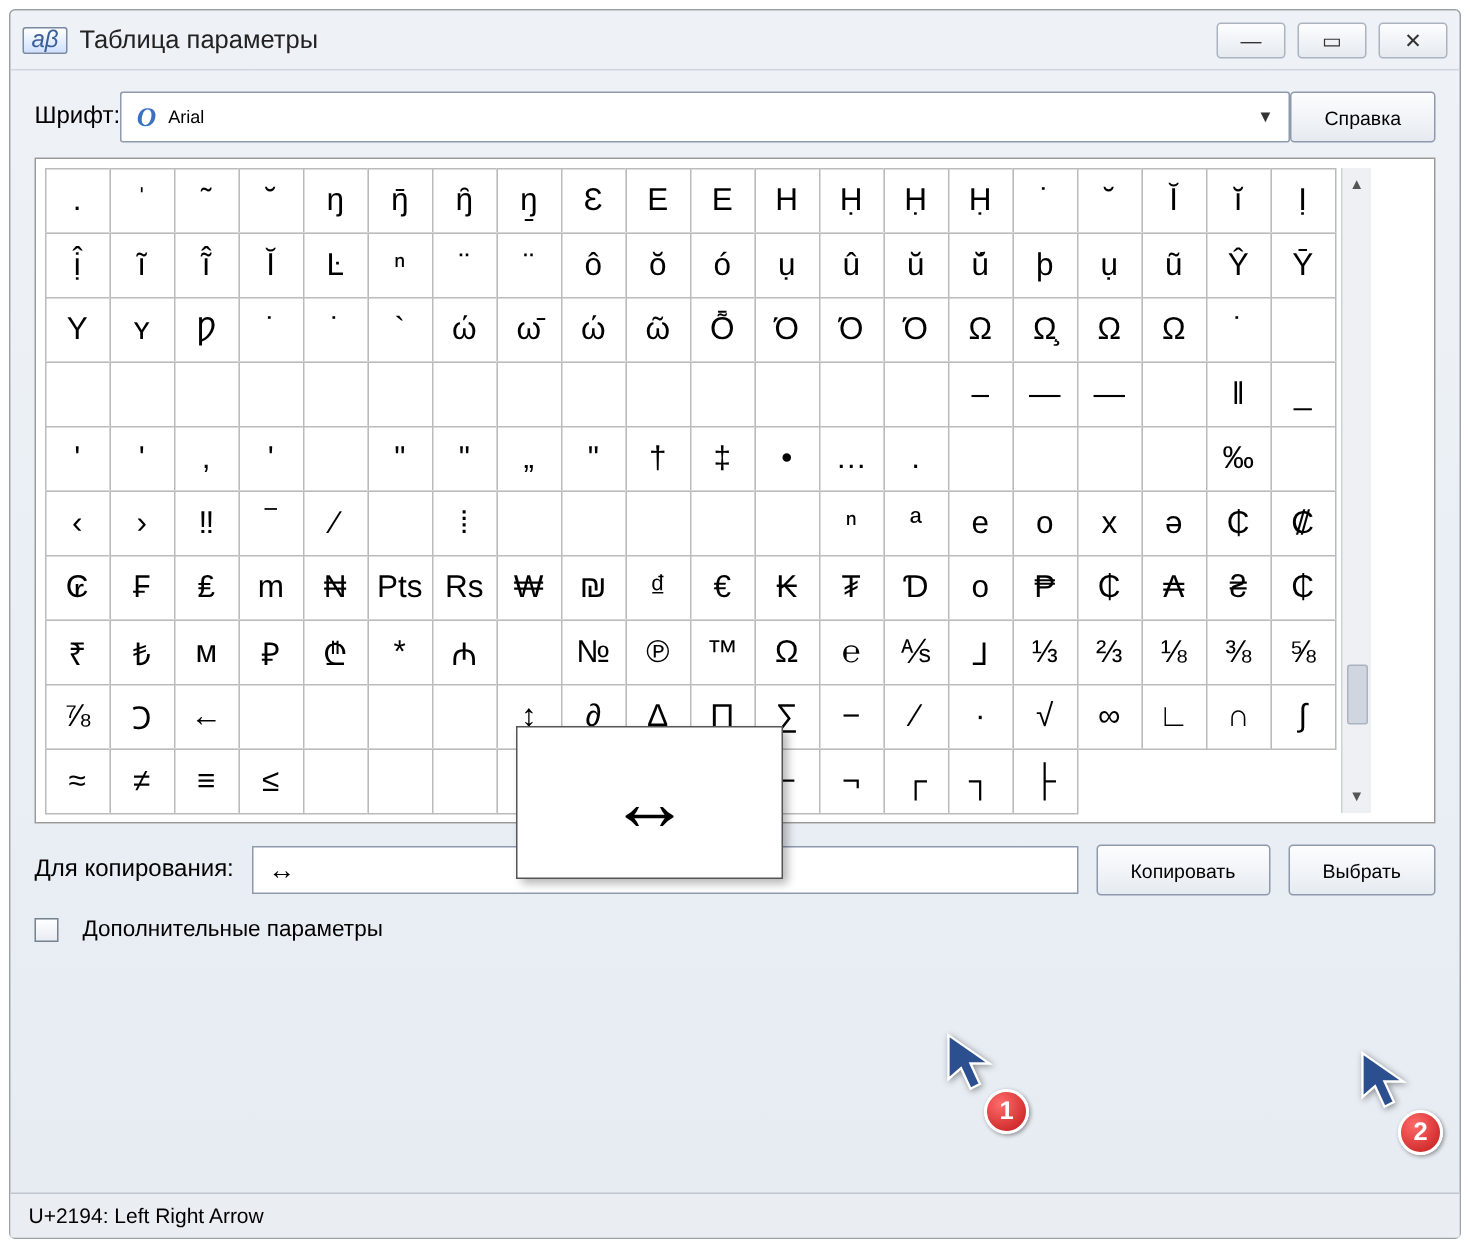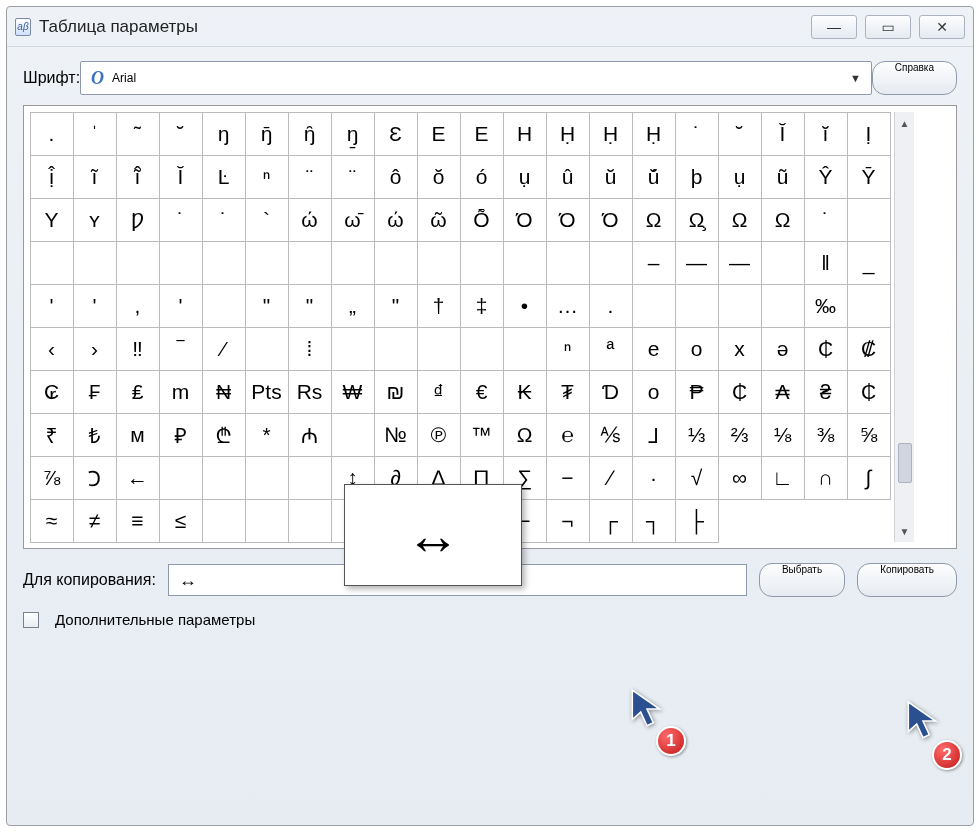--- a/index.html
+++ b/index.html
@@ -23,26 +23,26 @@
     flex-direction: column;
   }
   .titlebar {
     height: 40px;
     display: flex;
     align-items: center;
     padding: 0 8px;
     border-bottom: 1px solid #cfd6df;
   }
   .titlebar .appicon {
-    width: 16px; height: 18px;
+    width: 30px; height: 18px;
     border: 1px solid #7b8aa0;
     border-radius: 2px;
     margin-right: 8px;
     background: linear-gradient(#fff,#cfe0ff);
-    font-size: 10px;
+    font-size: 16px;
     display: flex; align-items: center; justify-content: center;
     color: #3a5f9a;
     font-style: italic;
   }
   .title-text { font-size: 17px; color: #222; flex: 1; }
   .winbtns { display: flex; gap: 8px; }
   .winbtn {
     width: 46px; height: 24px;
     border: 1px solid #aab3bf;
     border-radius: 3px;
@@ -74,24 +74,24 @@
     font-style: italic; font-family: "Times New Roman", serif;
     color: #3a71c1; font-size: 18px; margin-right: 8px; font-weight: bold;
   }
   .font-dropdown .caret {
     position: absolute; right: 10px; font-size: 11px; color: #333;
   }
   .btn {
     height: 34px;
     padding: 0 22px;
     border: 1px solid #8e9aab;
-    border-radius: 13px;
+    border-radius: 3px;
     background: linear-gradient(#fdfdfe,#e6ebf1);
-    display: flex; justify-content: center;
-    font-size: 10px;
+    display: flex; align-items: center; justify-content: center;
+    font-size: 13px;
   }
   .grid-area {
     display: flex;
     gap: 4px;
     border: 1px solid #999;
     background: #fff;
     padding: 6px;
     position: relative;
   }
   .grid {
@@ -435,34 +435,37 @@
         <span>↔</span>
       </div>
     </div>
 
     <div class="copy-row">
       <div class="label">Для копирования:</div>
       <div class="copy-input">
           <span>↔</span>
         </div>
       <div class="btn" style="position:relative;">
+          <span>Копировать</span>
+        </div>
+      <div class="btn" style="position:relative;">
           <span>Выбрать</span>
-        </div>
-      <div class="btn" style="position:relative;">
-          <span>Копировать</span>
         </div>
     </div>
 
     <div class="checkbox-row">
       <div class="checkbox"></div>
       <div class="label" style="font-size:15px;">Дополнительные параметры</div>
     </div>
 
   </div>
 
+  <div class="statusbar">
+    <span>U+2194: Left Right Arrow</span>
+  </div>
 </div>
 
 <div class="cursor" style="top:688px; left:630px;">
   <svg viewBox="0 0 32 40">
       <path d="M2 2 L2 30 L10 23 L16 36 L22 33 L16 20 L28 20 Z" fill="#2b4f8f" stroke="#fff" stroke-width="1.5"></path>
     </svg>
 </div>
 <div class="badge" style="top:726px; left:656px;">
     <span>1</span>
   </div>

